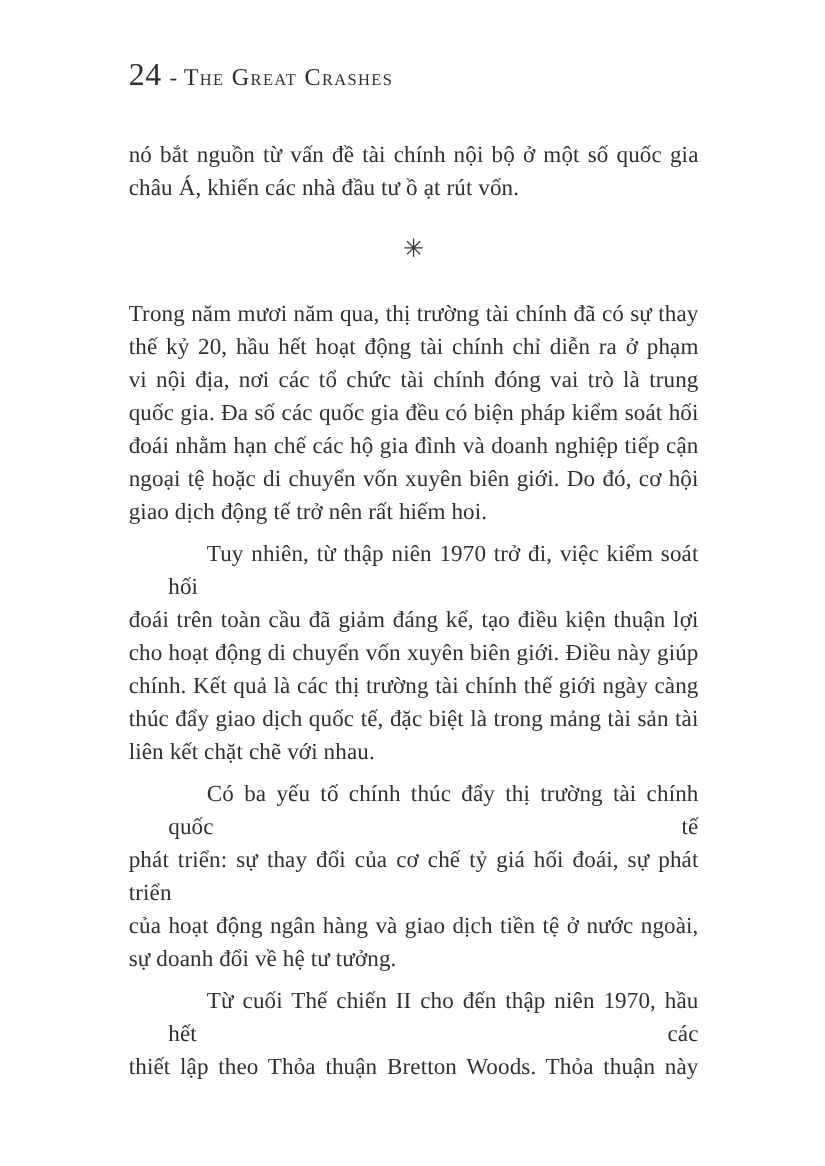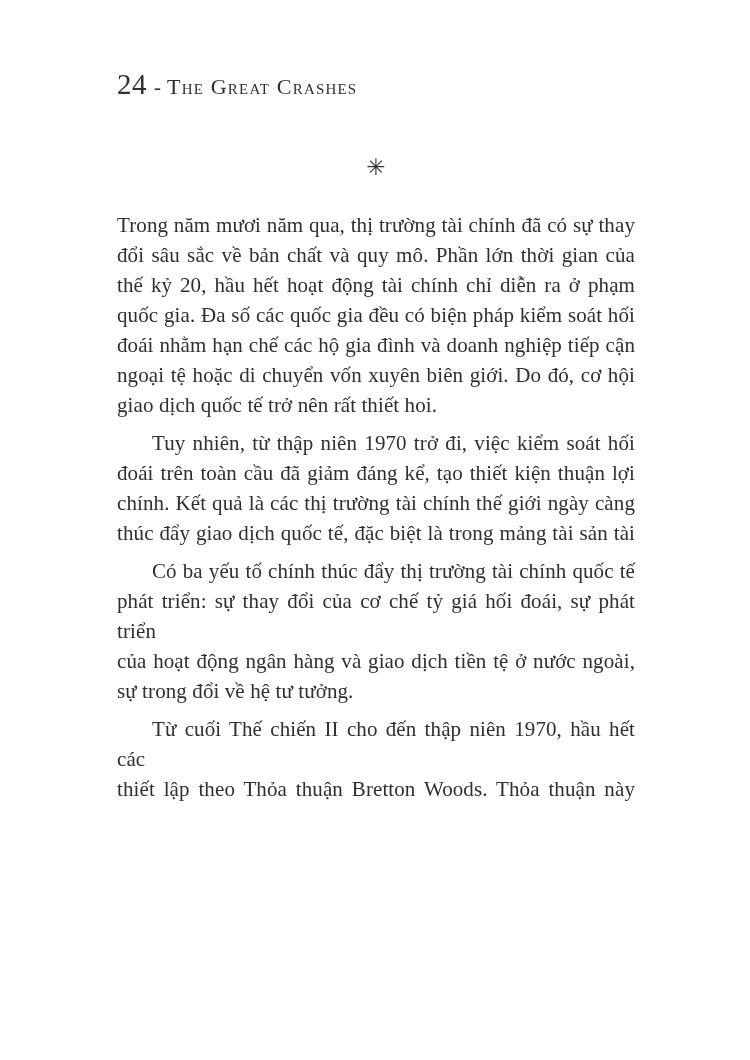--- a/index.html
+++ b/index.html
@@ -13,21 +13,21 @@
     height: 1060px;
     margin: 0 auto;
     background: #ffffff;
     font-family: "Liberation Serif", "DejaVu Serif", serif;
     color: #332e2c;
     overflow: hidden;
   }
   .running-header {
     position: absolute;
     left: 117px;
-    top: 68px;
+    top: 52px;
     white-space: nowrap;
     color: #332e2c;
   }
   .page-number {
     font-size: 29px;
     letter-spacing: 0.5px;
   }
   .header-separator {
     font-size: 21px;
     padding: 0 6px 0 7px;
@@ -53,20 +53,21 @@
     text-align: justify;
     text-align-last: justify;
     text-justify: inter-word;
     white-space: normal;
   }
   .text-line.last-line {
     text-align-last: left;
   }
   .paragraph.indent .text-line:first-child {
     text-indent: 35px;
+    margin-left: 36px;
   }
   .section-divider {
     height: 40px;
     margin: 22px 0 23px 0;
     text-align: center;
     line-height: 40px;
   }
   .divider-symbol {
     font-family: "DejaVu Sans", sans-serif;
     font-size: 23px;
@@ -76,41 +77,47 @@
 </head>
 <body>
 
 <div class="page">
 
   <div class="running-header">
     <span class="page-number">24</span><span class="header-separator">-</span><span class="book-title">The Great Crashes</span>
   </div>
 
   <div class="body-text" id="body-text">
+      <div class="paragraph">
+        <div class="text-line">nó bắt nguồn từ vấn đề tài chính nội bộ ở một số quốc gia</div>
+        <div class="text-line last-line">châu Á, khiến các nhà đầu tư ồ ạt rút vốn.</div>
+      </div>
       <div class="section-divider"><span class="divider-symbol">✳</span></div>
       <div class="paragraph">
         <div class="text-line">Trong năm mươi năm qua, thị trường tài chính đã có sự thay</div>
-        <div class="text-line">đổi sâu sắc về bản chất và quy mô. Phần lớn thời gian của</div>
         <div class="text-line">thế kỷ 20, hầu hết hoạt động tài chính chỉ diễn ra ở phạm</div>
+        <div class="text-line">vi nội địa, nơi các tổ chức tài chính đóng vai trò là trung</div>
         <div class="text-line">quốc gia. Đa số các quốc gia đều có biện pháp kiểm soát hối</div>
         <div class="text-line">đoái nhằm hạn chế các hộ gia đình và doanh nghiệp tiếp cận</div>
         <div class="text-line">ngoại tệ hoặc di chuyển vốn xuyên biên giới. Do đó, cơ hội</div>
-        <div class="text-line last-line">giao dịch quốc tế trở nên rất thiết hoi.</div>
+        <div class="text-line last-line">giao dịch động tế trở nên rất hiếm hoi.</div>
       </div>
       <div class="paragraph indent">
         <div class="text-line">Tuy nhiên, từ thập niên 1970 trở đi, việc kiểm soát hối</div>
-        <div class="text-line">đoái trên toàn cầu đã giảm đáng kể, tạo thiết kiện thuận lợi</div>
+        <div class="text-line">đoái trên toàn cầu đã giảm đáng kể, tạo điều kiện thuận lợi</div>
+        <div class="text-line">cho hoạt động di chuyển vốn xuyên biên giới. Điều này giúp</div>
         <div class="text-line">chính. Kết quả là các thị trường tài chính thế giới ngày càng</div>
         <div class="text-line">thúc đẩy giao dịch quốc tế, đặc biệt là trong mảng tài sản tài</div>
+        <div class="text-line last-line">liên kết chặt chẽ với nhau.</div>
       </div>
       <div class="paragraph indent">
         <div class="text-line">Có ba yếu tố chính thúc đẩy thị trường tài chính quốc tế</div>
         <div class="text-line">phát triển: sự thay đổi của cơ chế tỷ giá hối đoái, sự phát triển</div>
         <div class="text-line">của hoạt động ngân hàng và giao dịch tiền tệ ở nước ngoài,</div>
-        <div class="text-line last-line">sự trong đổi về hệ tư tưởng.</div>
+        <div class="text-line last-line">sự doanh đổi về hệ tư tưởng.</div>
       </div>
       <div class="paragraph indent">
         <div class="text-line">Từ cuối Thế chiến II cho đến thập niên 1970, hầu hết các</div>
         <div class="text-line">thiết lập theo Thỏa thuận Bretton Woods. Thỏa thuận này</div>
       </div>
     </div>
 
 </div>
 
 </body></html>

